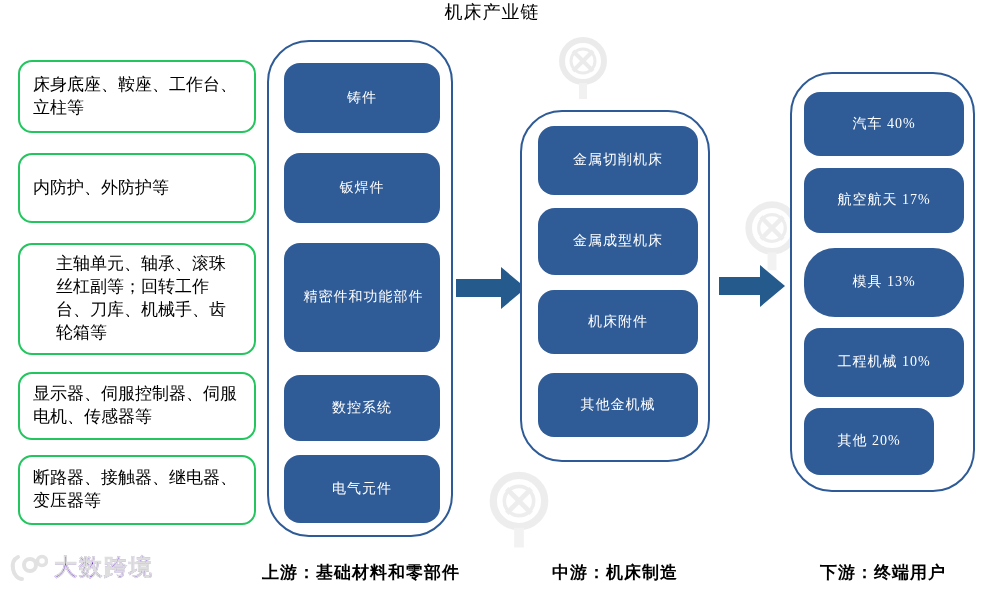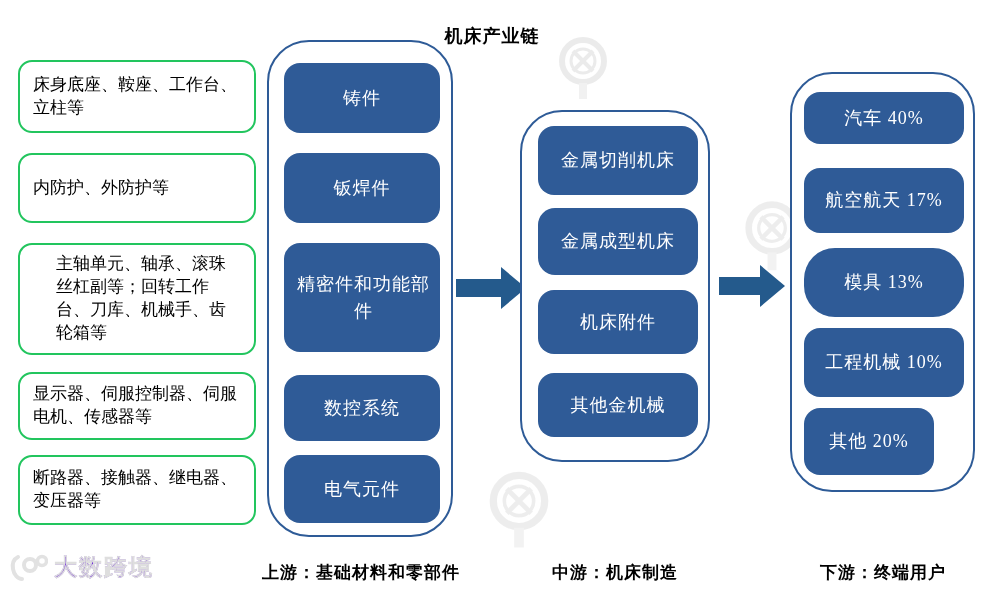--- a/index.html
+++ b/index.html
@@ -5,43 +5,43 @@
   html,body{margin:0;padding:0;background:#ffffff;}
   .canvas{
     position:relative;
     width:984px;height:591px;
     background:#ffffff;
     font-family:"Liberation Serif","DejaVu Serif",serif;
     color:#000;
     overflow:hidden;
   }
   .title{
-    position:absolute;top:24px;left:0;width:984px;
-    text-align:center;font-size:18px;font-weight:bold;letter-spacing:1px;
+    position:absolute;top:0;left:0;width:984px;
+    text-align:center;font-size:18px;font-weight:normal;letter-spacing:1px;
   }
   
   .obox{
     position:absolute;left:18px;width:238px;
     background:#fff;border:2px solid #22c55e;border-radius:14px;
     box-sizing:border-box;
     display:flex;align-items:center;
     font-size:17px;line-height:1.35;
     padding:2px 13px;text-align:left;
   }
   
   .container{
     position:absolute;border:2px solid #2E5B97;border-radius:42px;
     background:#fff;box-sizing:border-box;
   }
   
   .bbox{
     position:absolute;
     background:#2F5B97;color:#ffffff;border-radius:16px;
     display:flex;align-items:center;justify-content:center;
-    text-align:center;font-size:18px;line-height:1.45;
+    text-align:center;font-size:14px;line-height:1.45;
     padding:4px 10px;box-sizing:border-box;letter-spacing:1px;
   }
   
   .arrow{position:absolute;}
   .arrow .shaft{position:absolute;background:#245A8C;}
   .arrow .head{
     position:absolute;width:0;height:0;
     border-top:21px solid transparent;
     border-bottom:21px solid transparent;
     border-left:25px solid #245A8C;
@@ -113,21 +113,21 @@
   <div class="bbox" style="left:538px;top:208px;width:160px;height:67px;border-radius:17px;">金属成型机床</div>
   <div class="bbox" style="left:538px;top:290px;width:160px;height:64px;">机床附件</div>
   <div class="bbox" style="left:538px;top:373px;width:160px;height:64px;">其他金机械</div>
 
   <div class="arrow">
     <div class="shaft" style="left:719px;top:277px;width:44px;height:18px;"></div>
     <div class="head" style="left:760px;top:265px;"></div>
   </div>
 
   <div class="container" style="left:790px;top:72px;width:185px;height:420px;"></div>
-  <div class="bbox" style="left:804px;top:92px;width:160px;height:52px;">汽车 40%</div>
+  <div class="bbox" style="left:804px;top:92px;width:160px;height:64px;">汽车 40%</div>
   <div class="bbox" style="left:804px;top:168px;width:160px;height:65px;">航空航天 17%</div>
   <div class="bbox" style="left:804px;top:248px;width:160px;height:69px;border-radius:31px;">模具 13%</div>
   <div class="bbox" style="left:804px;top:328px;width:160px;height:69px;">工程机械 10%</div>
   <div class="bbox" style="left:804px;top:408px;width:130px;height:67px;">其他 20%</div>
 
   <div class="stage-label" style="left:262px;">上游：基础材料和零部件</div>
   <div class="stage-label" style="left:552px;">中游：机床制造</div>
   <div class="stage-label" style="left:820px;">下游：终端用户</div>
 
   <div class="brand">

